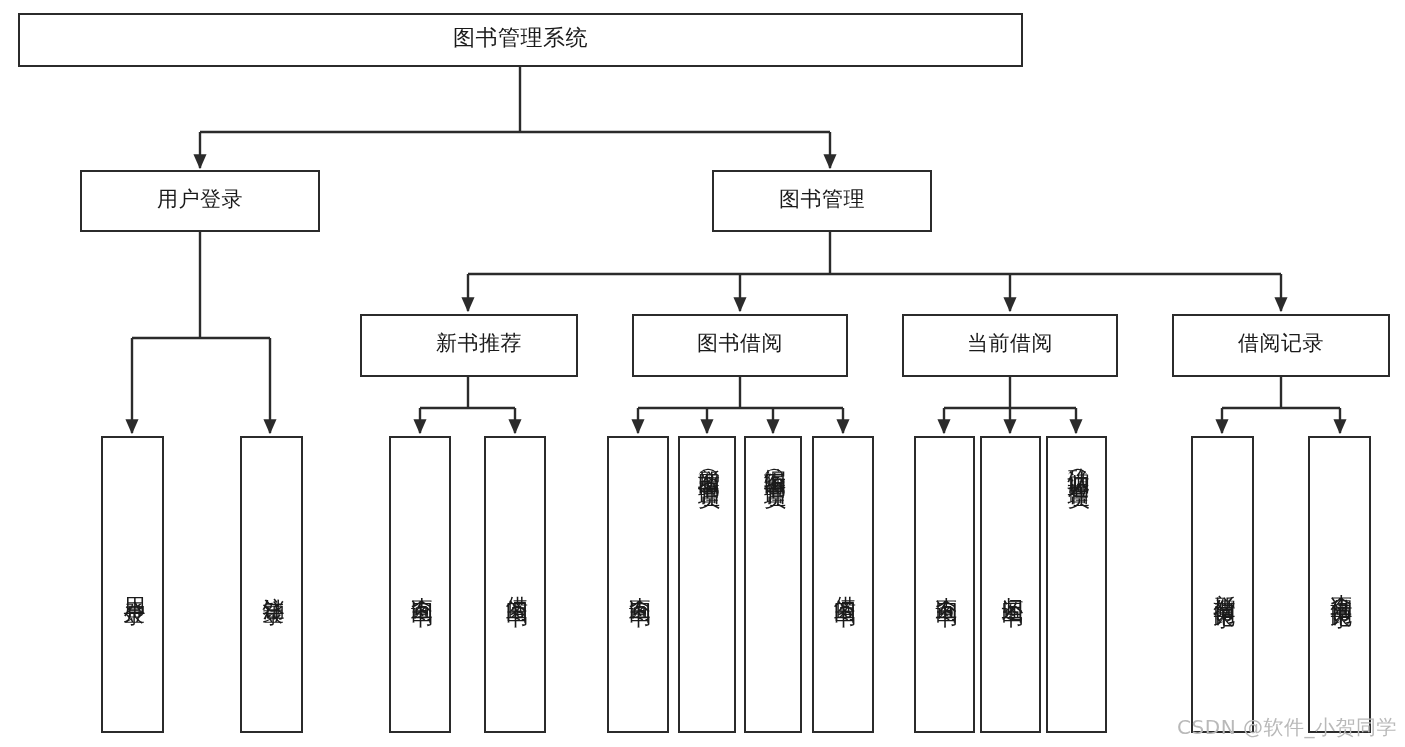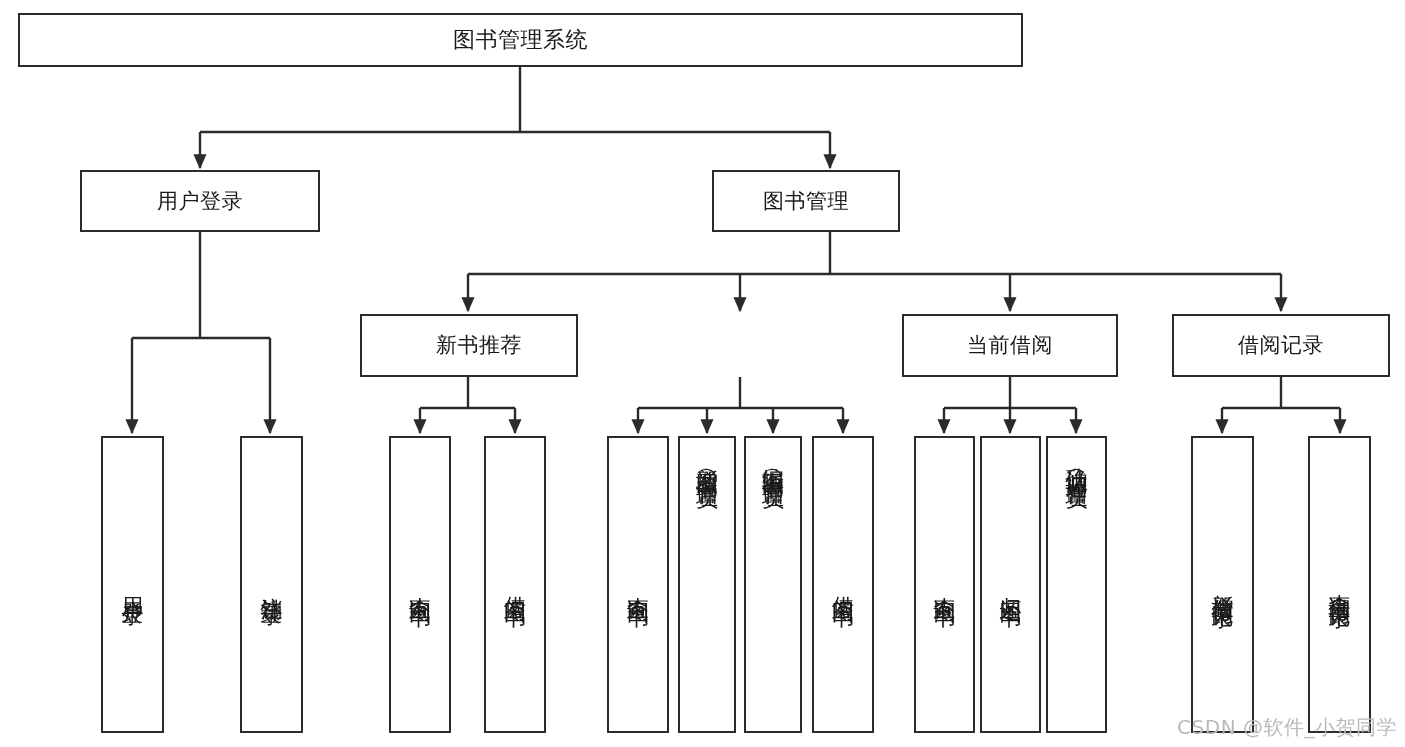--- a/index.html
+++ b/index.html
@@ -28,20 +28,21 @@
   .node {
     position: absolute;
     box-sizing: border-box;
     background: #ffffff;
     border: 2.4px solid #2b2b2b;
     display: flex;
     align-items: center;
     justify-content: center;
     color: #1a1a1a;
     z-index: 3;
+    font-family: Liberation Mono, monospace;
   }
   .node-label {
     display: block;
     text-align: center;
     line-height: 1.18;
     letter-spacing: 0.5px;
     white-space: nowrap;
   }
   .node.horizontal .node-label {
     font-size: 21px;
@@ -141,28 +142,31 @@
   </svg>
 
   <div class="node root horizontal" style="left:18px; top:13px; width:1005px; height:54px;">
     <span class="node-label">图书管理系统</span>
   </div>
 
   <div class="node horizontal" style="left:80px; top:170px; width:240px; height:62px;">
     <span class="node-label">用户登录</span>
   </div>
 
-  <div class="node horizontal" style="left:712px; top:170px; width:188px; height:62px;">
+  <div class="node horizontal" style="left:712px; top:170px; width:220px; height:62px;">
     <span class="node-label">图书管理</span>
   </div>
 
   <div class="node horizontal" style="left:360px; top:314px; width:218px; height:63px;padding-left:20px;">
     <span class="node-label">新书推荐</span>
   </div>
 
+  <div class="node horizontal" style="left:632px; top:314px; width:216px; height:63px;">
+    <span class="node-label">图书借阅</span>
+  </div>
 
   <div class="node horizontal" style="left:1172px; top:314px; width:218px; height:63px;">
     <span class="node-label">借阅记录</span>
   </div>
 
   <div class="node horizontal" style="left:902px; top:314px; width:216px; height:63px;">
     <span class="node-label">当前借阅</span>
   </div>
 
   <div class="node vertical centered" style="left:101px; top:436px; width:63px; height:297px;">

